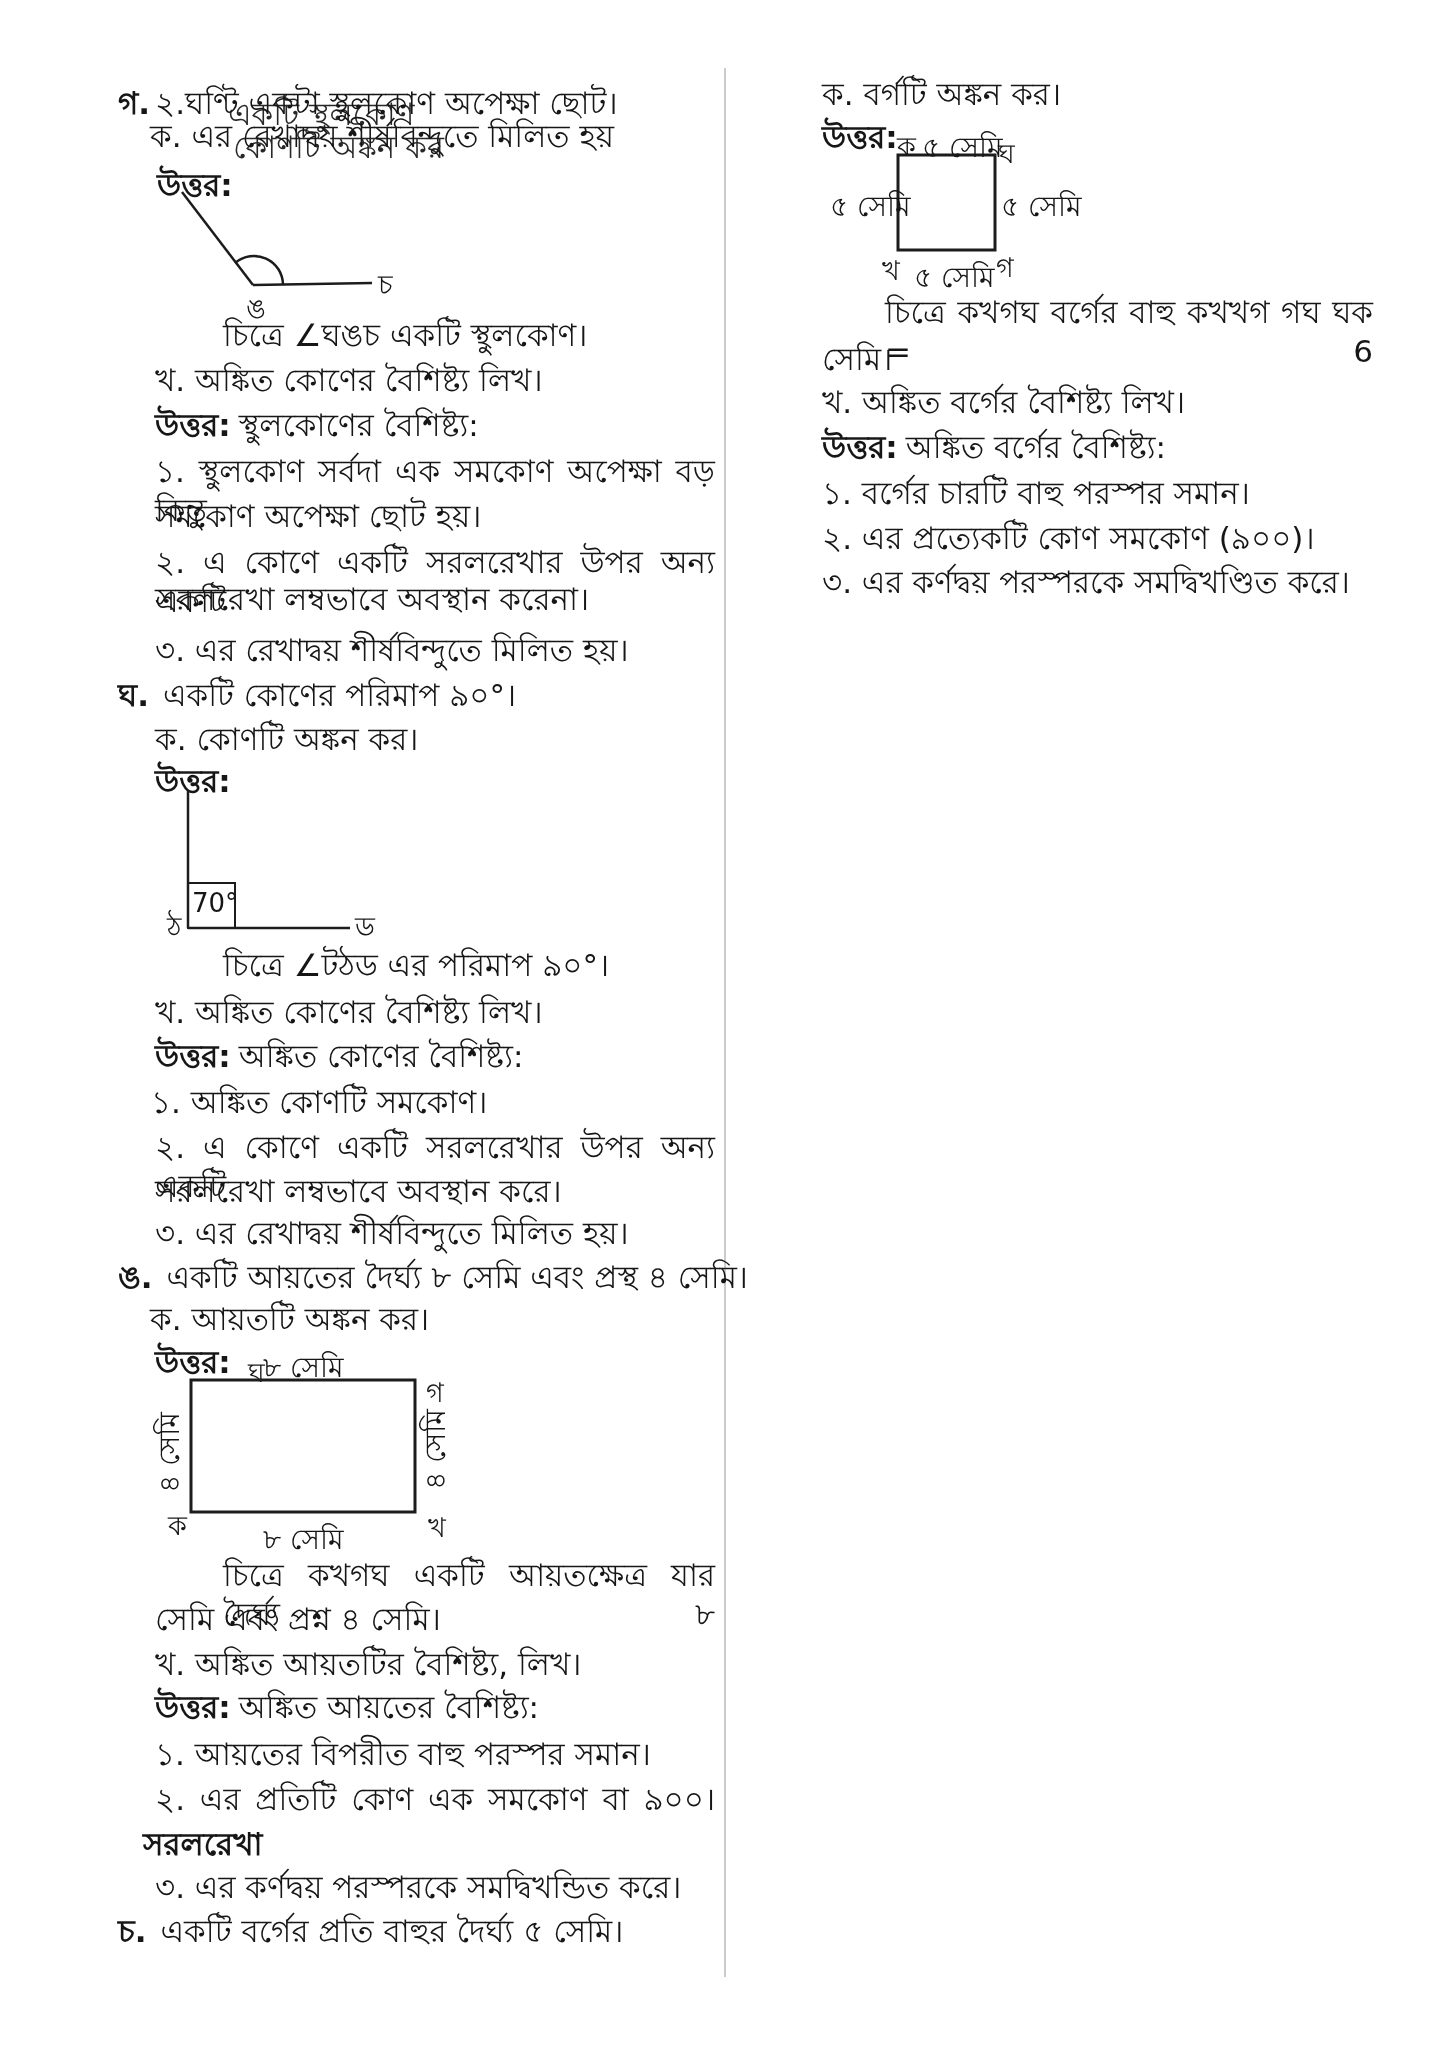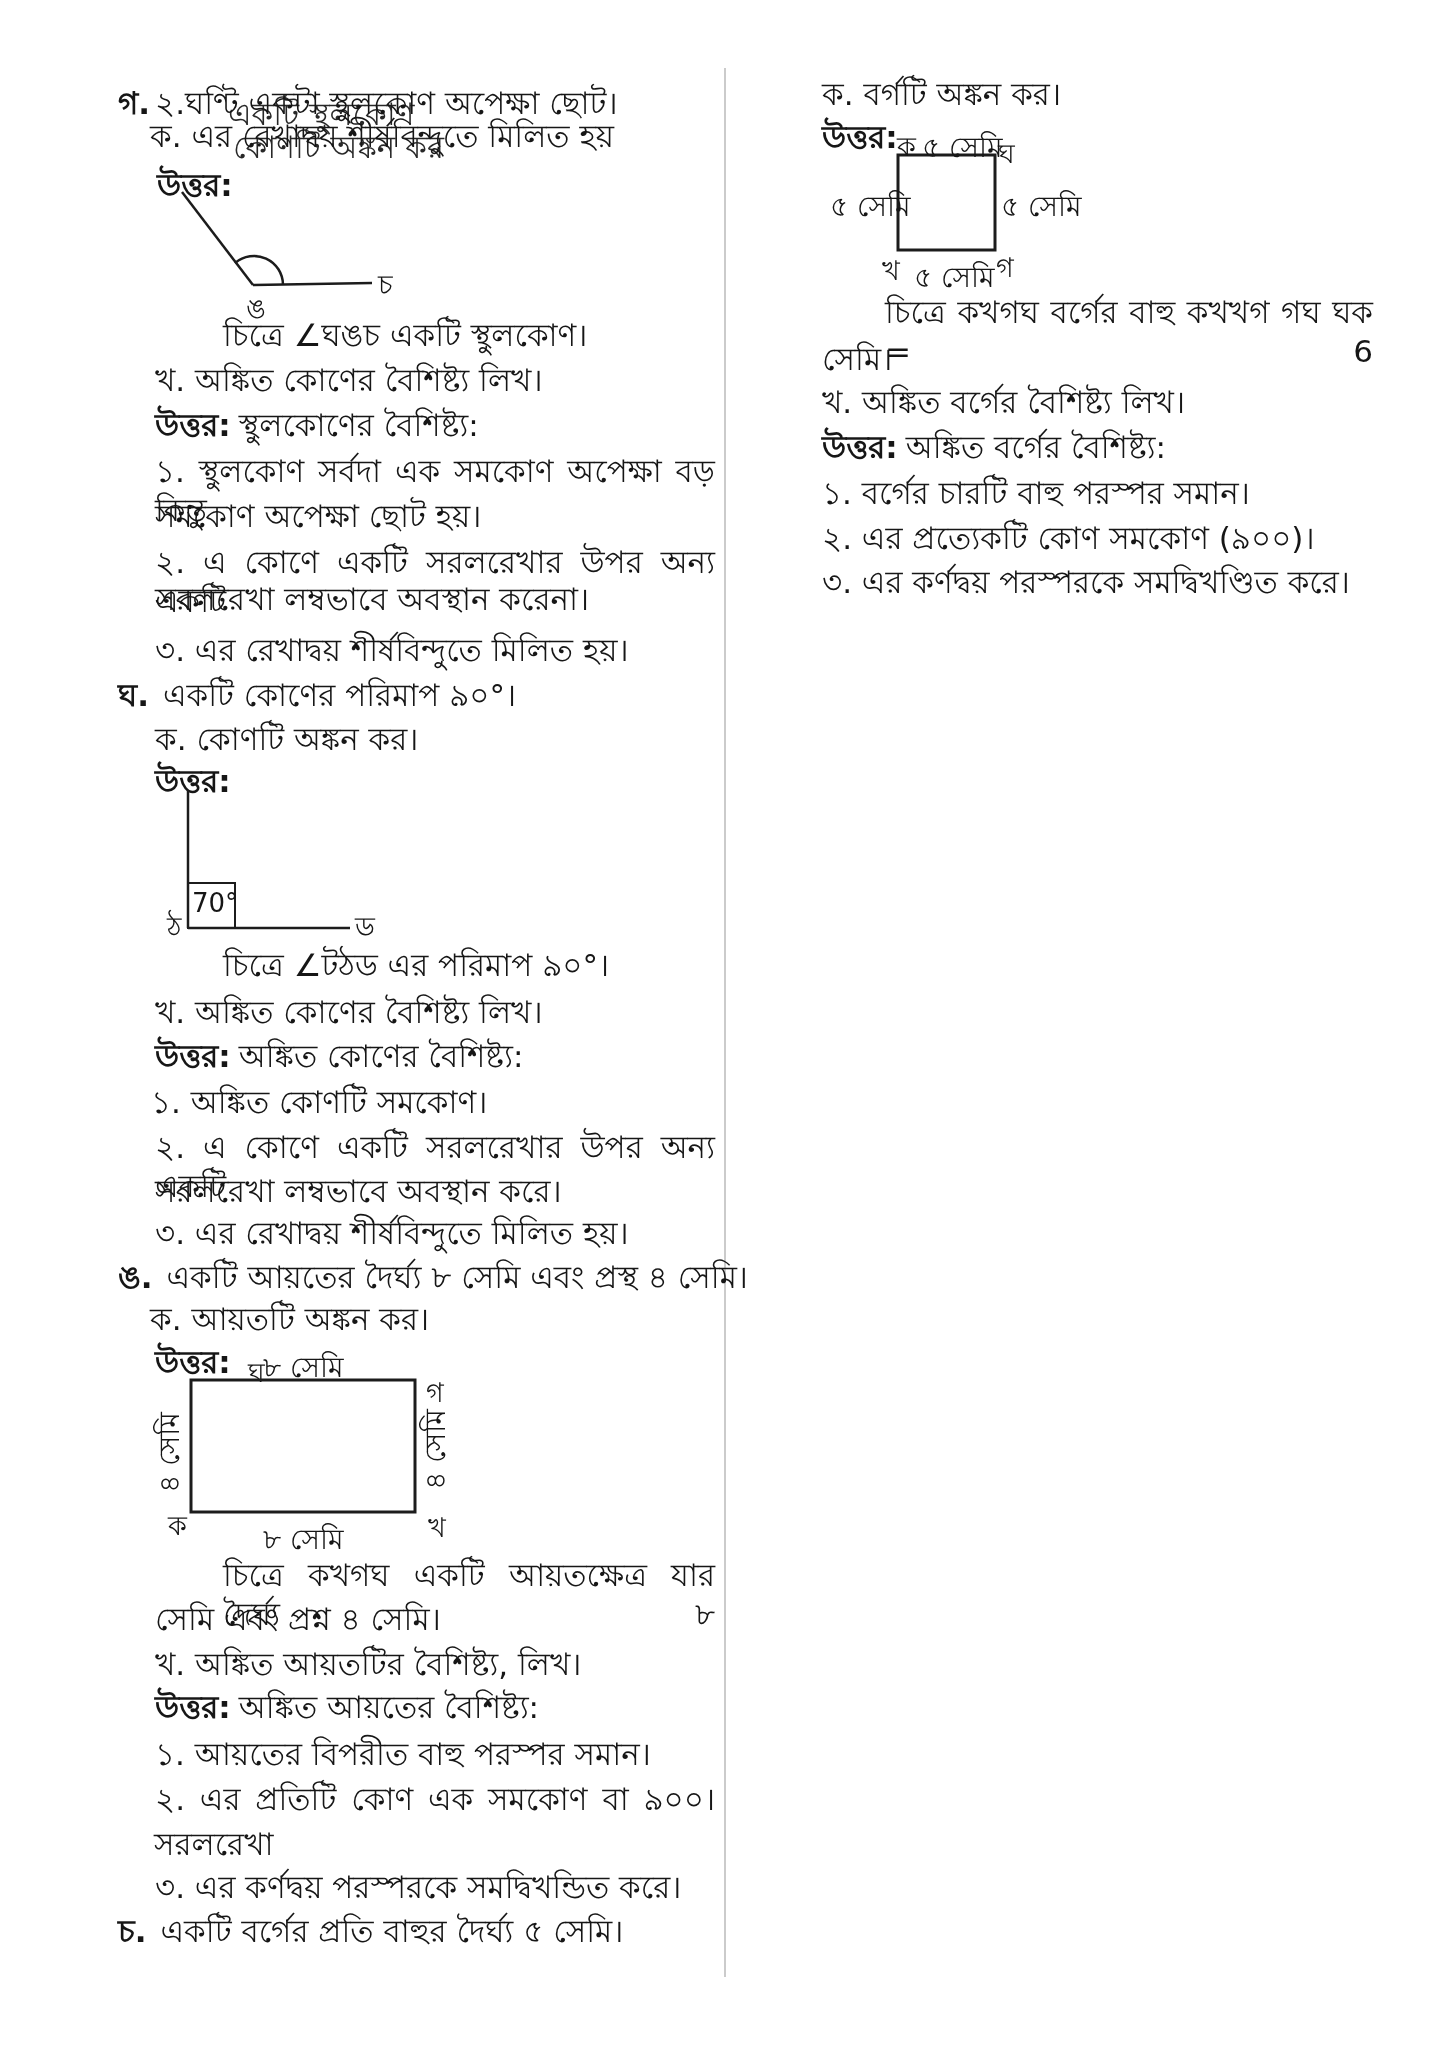--- a/index.html
+++ b/index.html
@@ -98,21 +98,21 @@
   <div class="corner" style="left:428px;top:1507px;">খ</div>
   <div class="dim" style="left:263px;top:1518px;">৮ সেমি</div>
 
   <div class="ln just" style="left:223px;top:1556px;width:492px;">চিত্রে কখগঘ একটি আয়তক্ষেত্র যার দৈর্ঘ্য ৮</div>
   <div class="ln" style="left:155px;top:1600px;">সেমি এবং প্রশ্ন ৪ সেমি।</div>
 
   <div class="ln" style="left:155px;top:1645px;">খ. অঙ্কিত আয়তটির বৈশিষ্ট্য, লিখ।</div>
   <div class="ln" style="left:155px;top:1688px;"><span class="alabel">উত্তর:</span><span>অঙ্কিত আয়তের বৈশিষ্ট্য:</span></div>
   <div class="ln" style="left:155px;top:1735px;">১. আয়তের বিপরীত বাহু পরস্পর সমান।</div>
   <div class="ln just" style="left:155px;top:1780px;width:560px;">২. এর প্রতিটি কোণ এক সমকোণ বা ৯০০।</div>
-  <div class="ln" style="left:154px;top:1825px;">সরলরেখা</div>
+  <div class="ln" style="left:143px;top:1825px;font-weight:bold;">সরলরেখা</div>
   <div class="ln" style="left:155px;top:1868px;">৩. এর কর্ণদ্বয় পরস্পরকে সমদ্বিখন্ডিত করে।</div>
 
   <div class="ln" style="left:118px;top:1912px;"><span class="lbl">চ.</span><span>একটি বর্গের প্রতি বাহুর দৈর্ঘ্য ৫ সেমি।</span></div>
 
   <div class="ln" style="left:822px;top:75px;">ক. বর্গটি অঙ্কন কর।</div>
 
   <div class="ln b" style="left:822px;top:118px;">উত্তর:</div>
 
   <svg style="left:895px;top:152px;" width="104" height="102" viewBox="0 0 104 102">
     <rect x="3" y="3" width="97" height="95" stroke-width="3"></rect>

